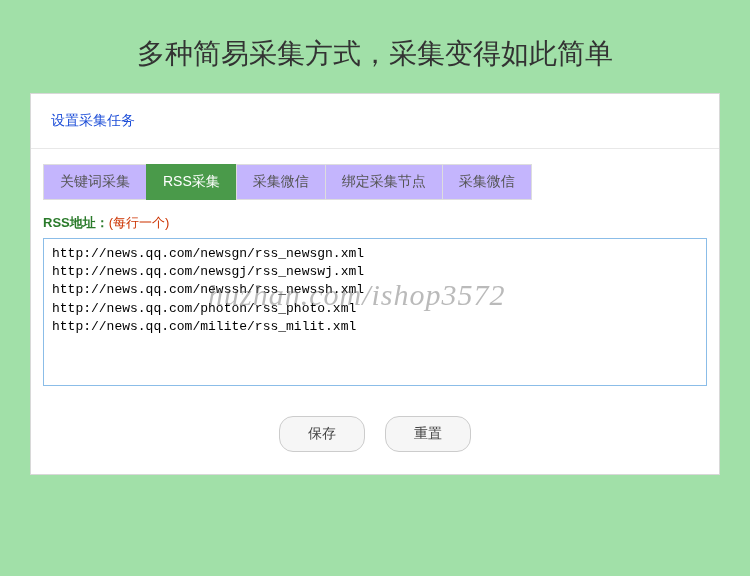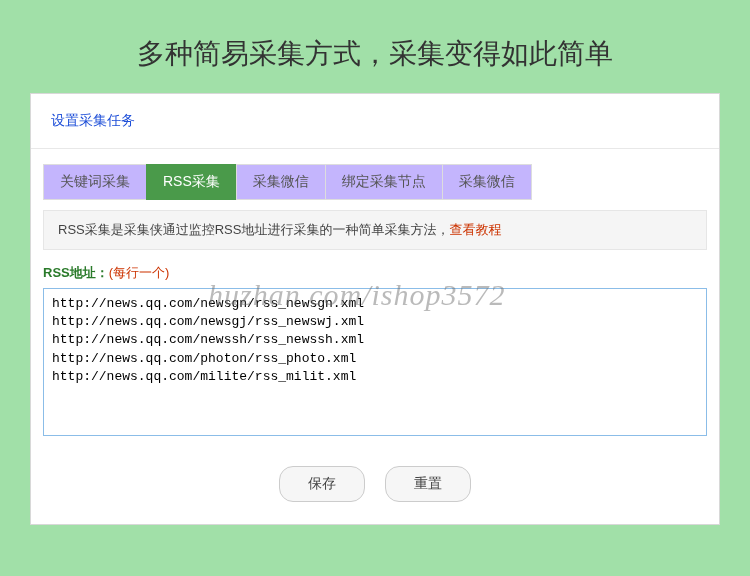--- a/index.html
+++ b/index.html
@@ -126,23 +126,20 @@
   <div class="panel-header">设置采集任务</div>
 
   <div class="tabs">
     <div class="tab">关键词采集</div>
     <div class="tab active">RSS采集</div>
     <div class="tab">采集微信</div>
     <div class="tab">绑定采集节点</div>
     <div class="tab">采集微信</div>
   </div>
 
-  <div class="info-bar">
-    <span>RSS采集是采集侠通过监控RSS地址进行采集的一种简单采集方法，</span><span class="link">查看教程</span>
-  </div>
 
   <div class="form-area">
     <div class="field-label">
       <span>RSS地址：</span><span class="hint">(每行一个)</span>
     </div>
     <textarea class="rss-textarea" style="">http://news.qq.com/newsgn/rss_newsgn.xml
 http://news.qq.com/newsgj/rss_newswj.xml
 http://news.qq.com/newssh/rss_newssh.xml
 http://news.qq.com/photon/rss_photo.xml
 http://news.qq.com/milite/rss_milit.xml</textarea>

